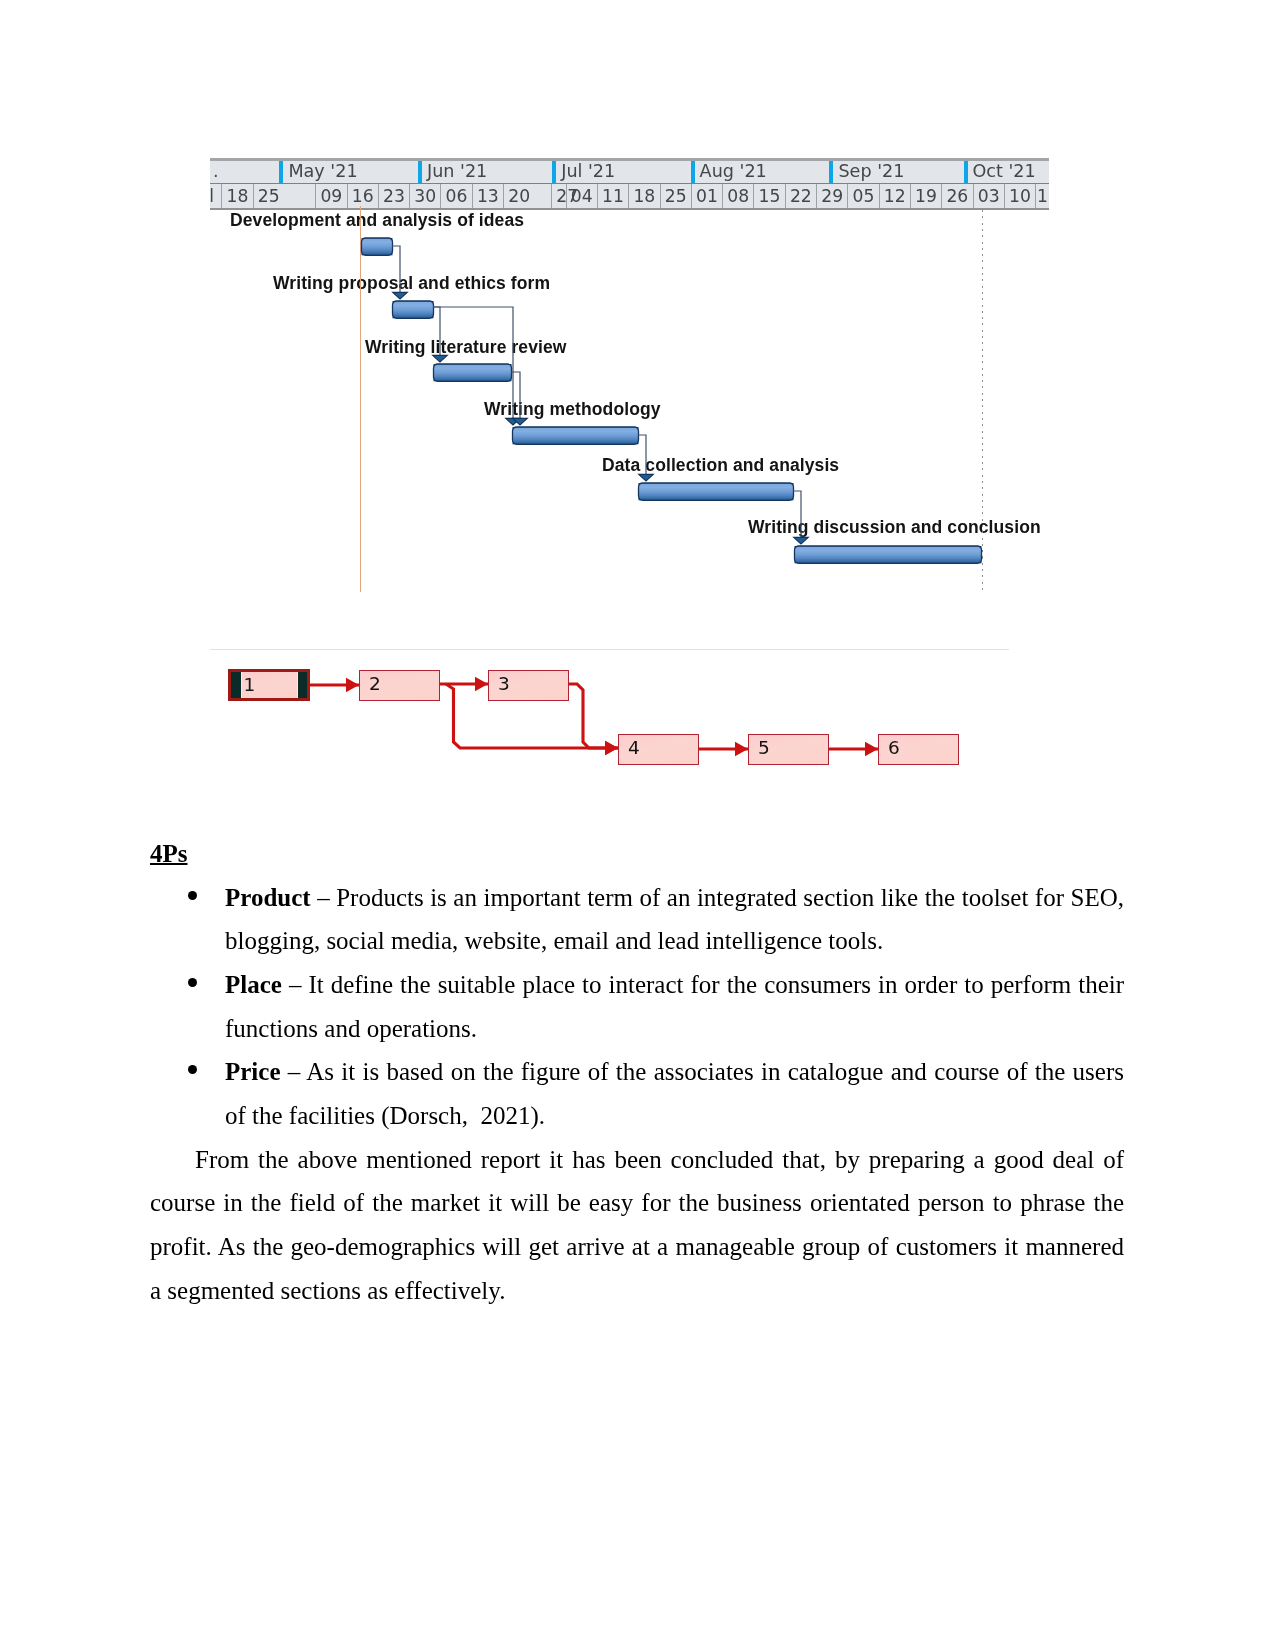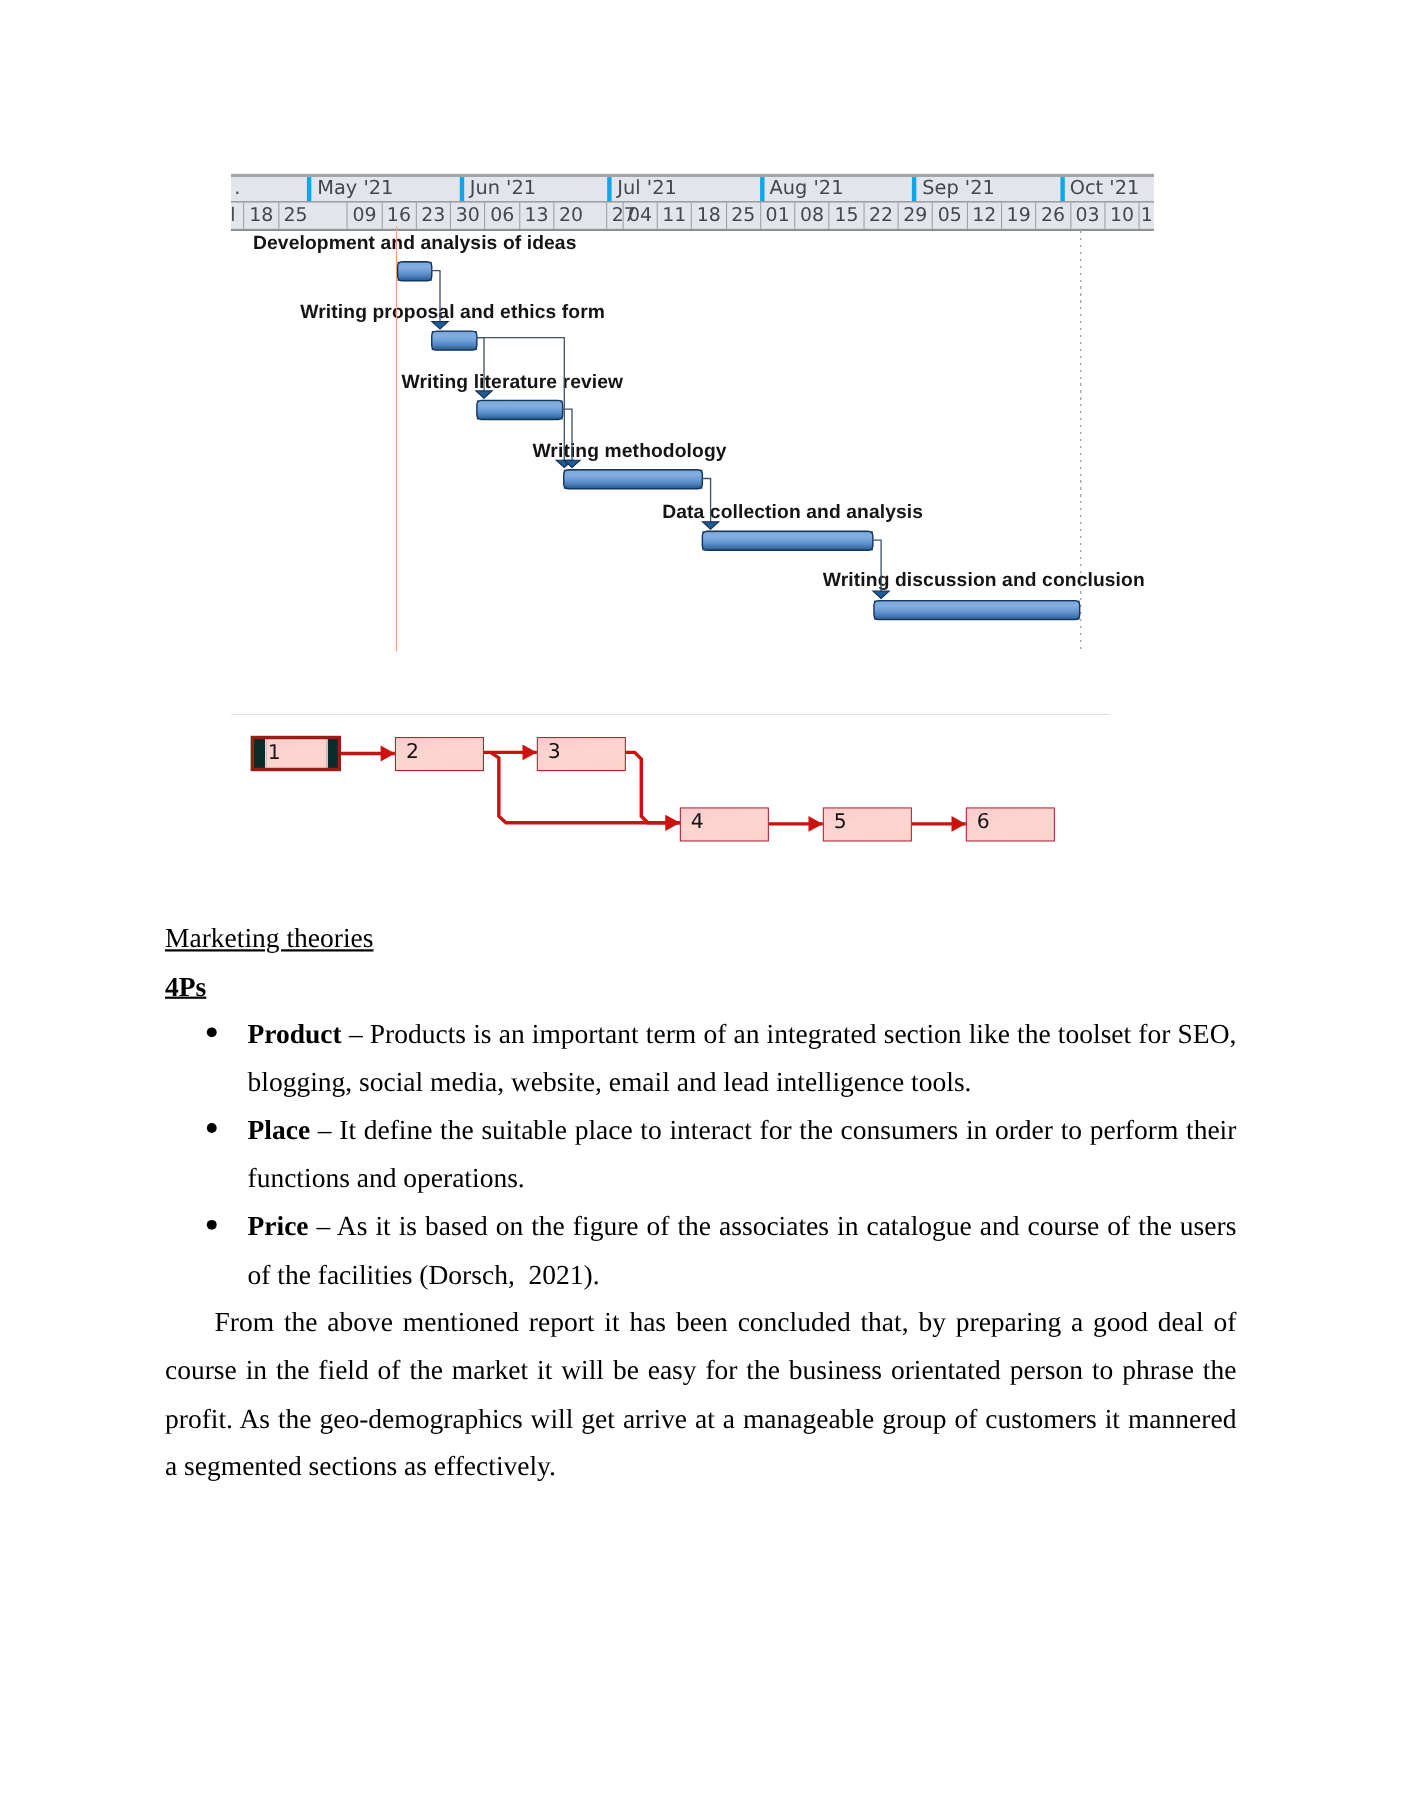--- a/index.html
+++ b/index.html
@@ -203,21 +203,20 @@
         <span class="inner">1</span>
       </div>
       <div class="nbox" style="left:151px;top:15px;">2</div>
       <div class="nbox" style="left:280px;top:15px;">3</div>
       <div class="nbox" style="left:410px;top:79px;">4</div>
       <div class="nbox" style="left:540px;top:79px;">5</div>
       <div class="nbox" style="left:670px;top:79px;">6</div>
     </div>
 
   <div class="content">
-    <div class="h-mk"><span class="u">Marketing theories</span></div>
     <div class="h-4ps"><span class="u">4Ps</span></div>
     <ul class="bullets" id="bulletList">
         <li><span class="bullet"></span><b>Product</b><span> – Products is an important term of an integrated section like the toolset for SEO, blogging, social media, website, email and lead intelligence tools.</span></li>
         <li><span class="bullet"></span><b>Place</b><span> – It define the suitable place to interact for the consumers in order to perform their functions and operations.</span></li>
         <li><span class="bullet"></span><b>Price</b><span> – As it is based on the figure of the associates in catalogue and course of the users of the facilities (Dorsch, &nbsp;2021).</span></li>
       </ul>
     <div class="concl">From the above mentioned report it has been concluded that, by preparing a good deal of course in the field of the market it will be easy for the business orientated person to phrase the profit. As the geo-demographics will get arrive at a manageable group of customers it mannered a segmented sections as effectively.</div>
   </div>
 
 </div>

